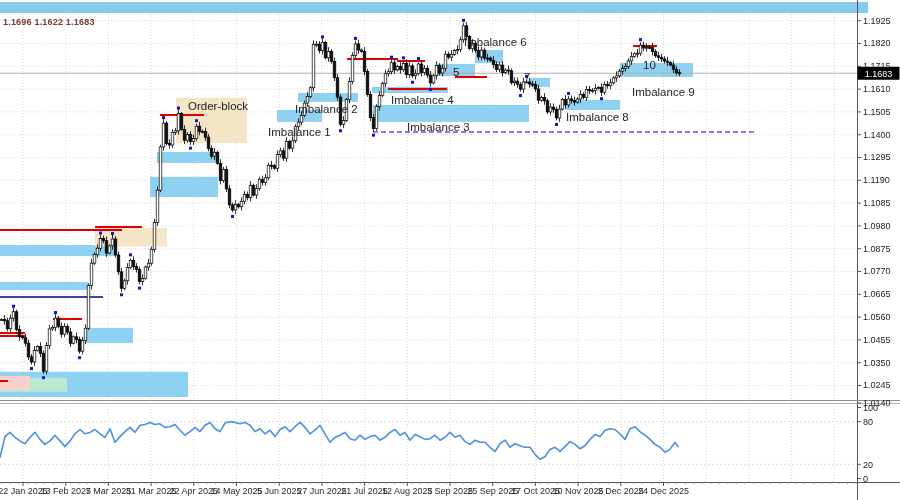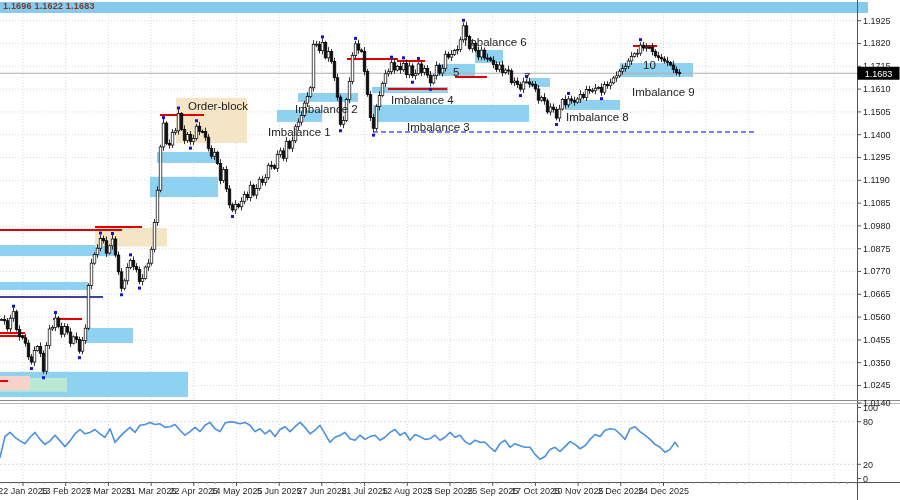--- a/index.html
+++ b/index.html
@@ -1,19 +1,19 @@
 <!DOCTYPE html>
 <html><head>
 <meta charset="utf-8">
 <style>
   html,body{margin:0;padding:0;background:#fff;}
   .screen{position:relative;width:900px;height:500px;background:#ffffff;overflow:hidden;
           font-family:"Liberation Sans",sans-serif;}
   #chartSvg{position:absolute;left:0;top:0;}
-  .ohlc{position:absolute;left:3px;top:1px;font-size:9px;font-weight:bold;color:#7a392b;
+  .ohlc{position:absolute;left:3px;top:17px;font-size:9px;font-weight:bold;color:#7a392b;
         letter-spacing:0.2px;z-index:5;font-family:"Liberation Sans",sans-serif;}
   svg text{font-family:"Liberation Sans",sans-serif;}
   .anno{font-size:11.5px;fill:#1d1d1d;}
   .axlab{font-size:9px;fill:#1c1c1c;}
   .datlab{font-size:9px;fill:#2a2a2a;}
 </style>
 </head>
 <body>
 
 <div class="screen">

